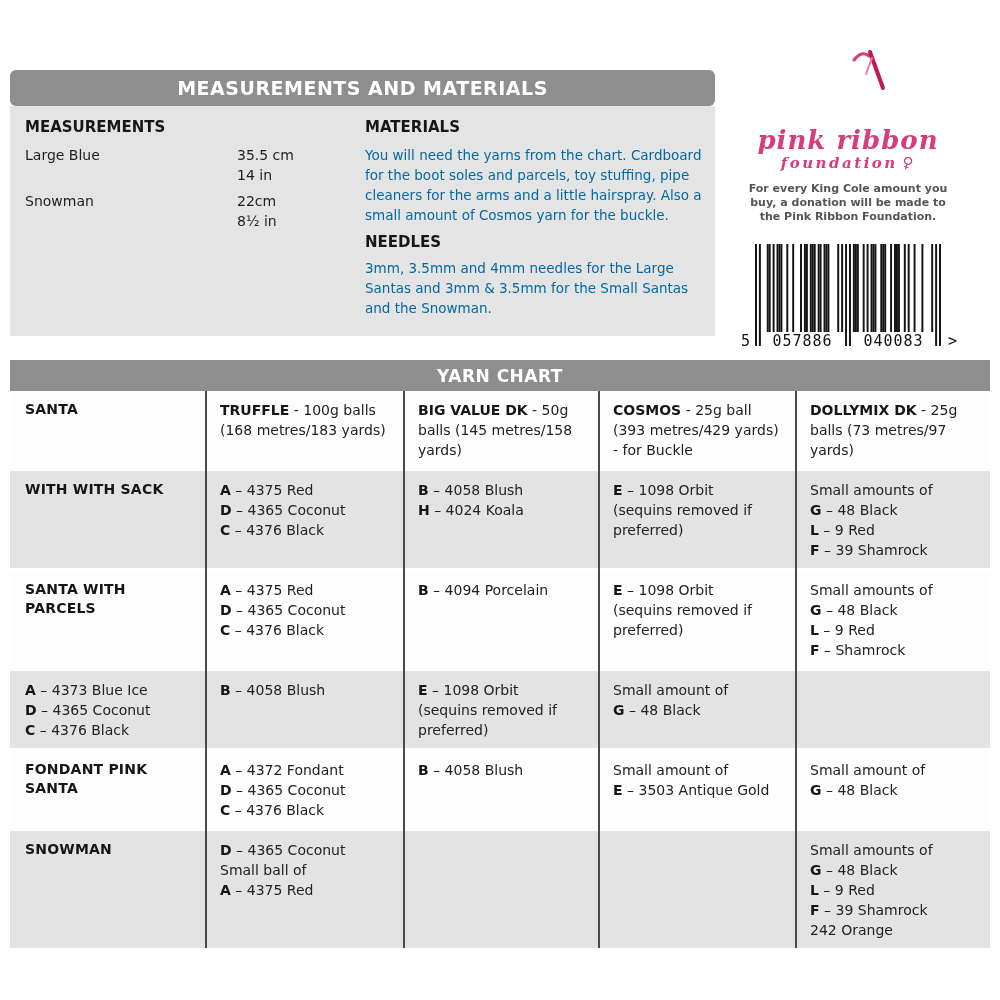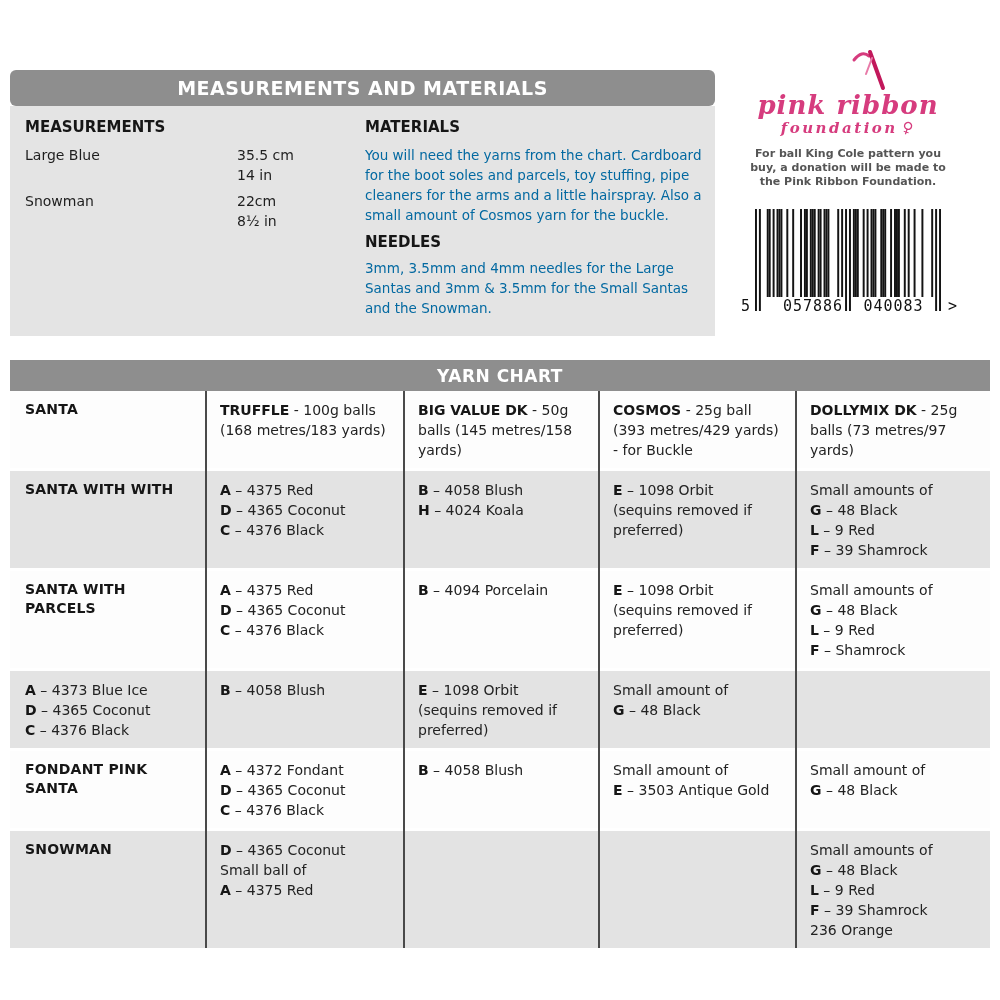--- a/index.html
+++ b/index.html
@@ -21,30 +21,30 @@
   .m-item{display:flex;margin-bottom:6px;font-size:14px;line-height:20px;}
   .m-label{width:212px;}
   .m-val span{display:block;}
   .body-text{font-size:13.5px;line-height:20px;color:#0369a1;}
   .mat-col .sub-head.needles{margin-top:8px;margin-bottom:7px;}
 
   
   .charity{position:absolute;left:722px;top:48px;width:252px;text-align:center;}
   .ribbon-icon{display:block;margin:0 auto;transform:translateX(26px);}
   .logo-line1{font-family:"DejaVu Serif",serif;font-style:italic;font-weight:bold;
-              font-size:26px;color:#d63c7e;letter-spacing:1px;line-height:26px;}
+              font-size:26px;color:#d63c7e;letter-spacing:1px;line-height:26px;margin-top:35px;}
   .logo-line2{font-family:"DejaVu Serif",serif;font-style:italic;font-weight:bold;
               font-size:15px;color:#d63c7e;letter-spacing:2.5px;margin-top:1px;}
   .fig-glyph{display:inline-block;transform:rotate(18deg);font-style:normal;margin-left:4px;}
   .tagline{margin-top:10px;font-size:11px;line-height:14px;font-weight:bold;color:#555;}
   .barcode{position:relative;width:186px;margin:20px auto 0;}
   .barcode svg{display:block;}
   .bcd{position:absolute;font-family:"DejaVu Sans Mono",monospace;font-size:15px;color:#111;bottom:-4px;}
   .bc-first{left:-14px;}
-  .bc-g1{left:5px;width:106px;text-align:center;letter-spacing:1px;}
+  .bc-g1{left:5px;width:85px;text-align:center;letter-spacing:1px;}
   .bc-g2{left:96px;width:85px;text-align:center;letter-spacing:1px;}
   .bc-end{right:-16px;}
 
   
   .chart-section{position:absolute;left:10px;top:360px;width:980px;}
   #yarn-table{position:relative;}
   .yrow{display:flex;background:#fdfdfd;}
   .yrow.shade{background:#e3e3e3;}
   .yrow + .yrow{margin-top:3px;}
   #yarn-rows .yrow:nth-child(1){min-height:73px;}
@@ -101,21 +101,21 @@
 
   <div class="charity">
     <svg class="ribbon-icon" width="64" height="44" viewBox="0 0 64 44">
       <path d="M12 12 Q20 2 27 8" fill="none" stroke="#d63c7e" stroke-width="3" stroke-linecap="round"></path>
       <path d="M28 4 L41 40" fill="none" stroke="#c2185b" stroke-width="4" stroke-linecap="round"></path>
       <path d="M30 10 L24 26" fill="none" stroke="#e87aa8" stroke-width="2" stroke-linecap="round"></path>
     </svg>
     <div class="logo-line1">pink ribbon</div>
     <div class="logo-line2"><span>foundation</span><span class="fig-glyph">♀</span></div>
     <div class="tagline">
-      <div>For ball King Cole pattern you</div>
+      <div>For every King Cole amount you</div>
       <div>buy, a donation will be made to</div>
       <div>the Pink Ribbon Foundation.</div>
     </div>
     <div class="barcode">
       <svg id="bc-svg" width="186" height="102" viewBox="0 0 95 102" preserveAspectRatio="none">
           <rect x="0" y="0" width="1" height="102" fill="#141414"></rect>
           <rect x="2" y="0" width="1" height="102" fill="#141414"></rect>
           <rect x="6" y="0" width="1" height="88" fill="#141414"></rect>
           <rect x="7" y="0" width="1" height="88" fill="#141414"></rect>
           <rect x="9" y="0" width="1" height="88" fill="#141414"></rect>
@@ -189,21 +189,21 @@
               <div class="cl">(393 metres/429 yards)</div>
               <div class="cl">- for Buckle</div>
             </div>
             <div class="ycell">
               <div class="cl"><b>DOLLYMIX DK</b> - 25g</div>
               <div class="cl">balls (73 metres/97</div>
               <div class="cl">yards)</div>
             </div>
           </div>
           <div class="yrow shade">
-            <div class="ycell ylabel">SANTA WITH WITH</div>
+            <div class="ycell ylabel">WITH WITH SACK</div>
             <div class="ycell">
               <div class="cl"><b>A</b> – 4375 Red</div>
               <div class="cl"><b>D</b> – 4365 Coconut</div>
               <div class="cl"><b>C</b> – 4376 Black</div>
             </div>
             <div class="ycell">
               <div class="cl"><b>B</b> – 4058 Blush</div>
               <div class="cl"><b>H</b> – 4024 Koala</div>
             </div>
             <div class="ycell">
@@ -285,21 +285,21 @@
               <div class="cl">Small ball of</div>
               <div class="cl"><b>A</b> – 4375 Red</div>
             </div>
             <div class="ycell"></div>
             <div class="ycell"></div>
             <div class="ycell">
               <div class="cl">Small amounts of</div>
               <div class="cl"><b>G</b> – 48 Black</div>
               <div class="cl"><b>L</b> – 9 Red</div>
               <div class="cl"><b>F</b> – 39 Shamrock</div>
-              <div class="cl">236 Orange</div>
+              <div class="cl">242 Orange</div>
             </div>
           </div>
         </div>
       <div class="vl vl1"></div>
       <div class="vl vl2"></div>
       <div class="vl vl3"></div>
       <div class="vl vl4"></div>
     </div>
   </div>
 

